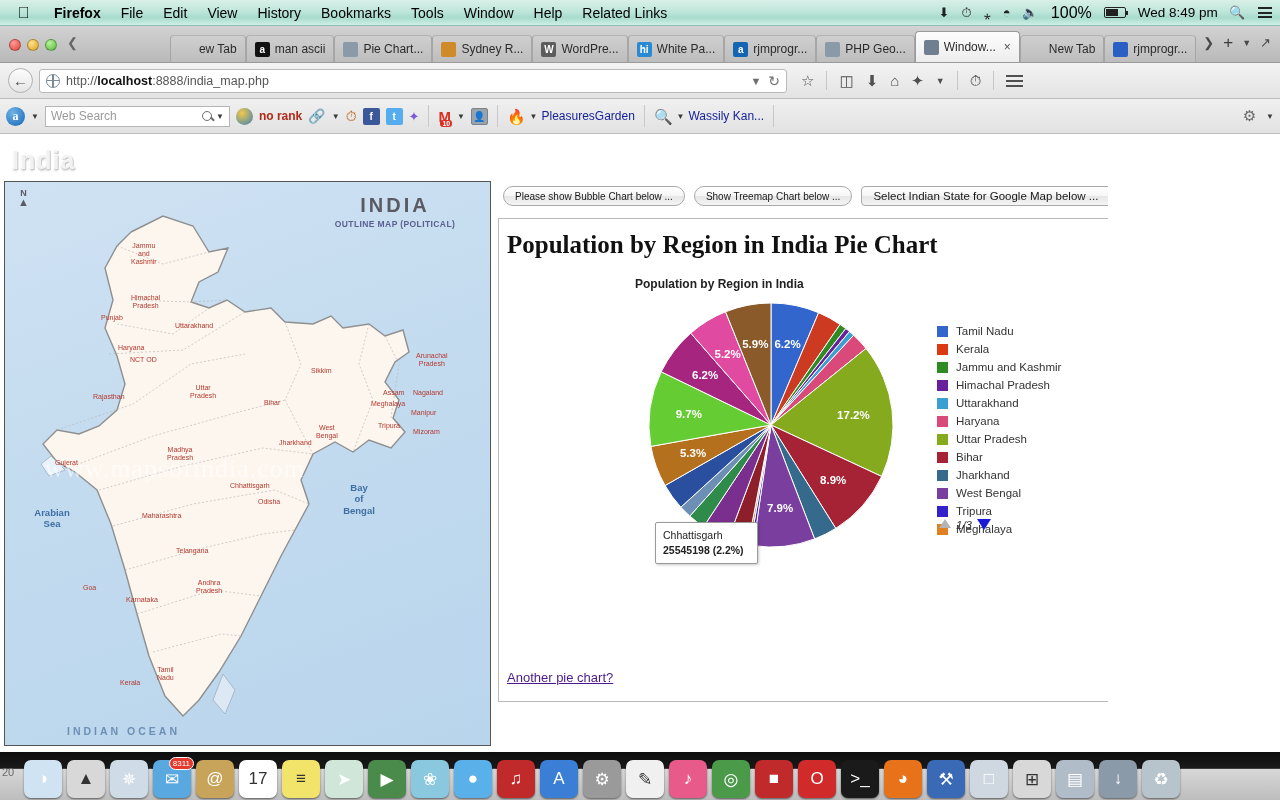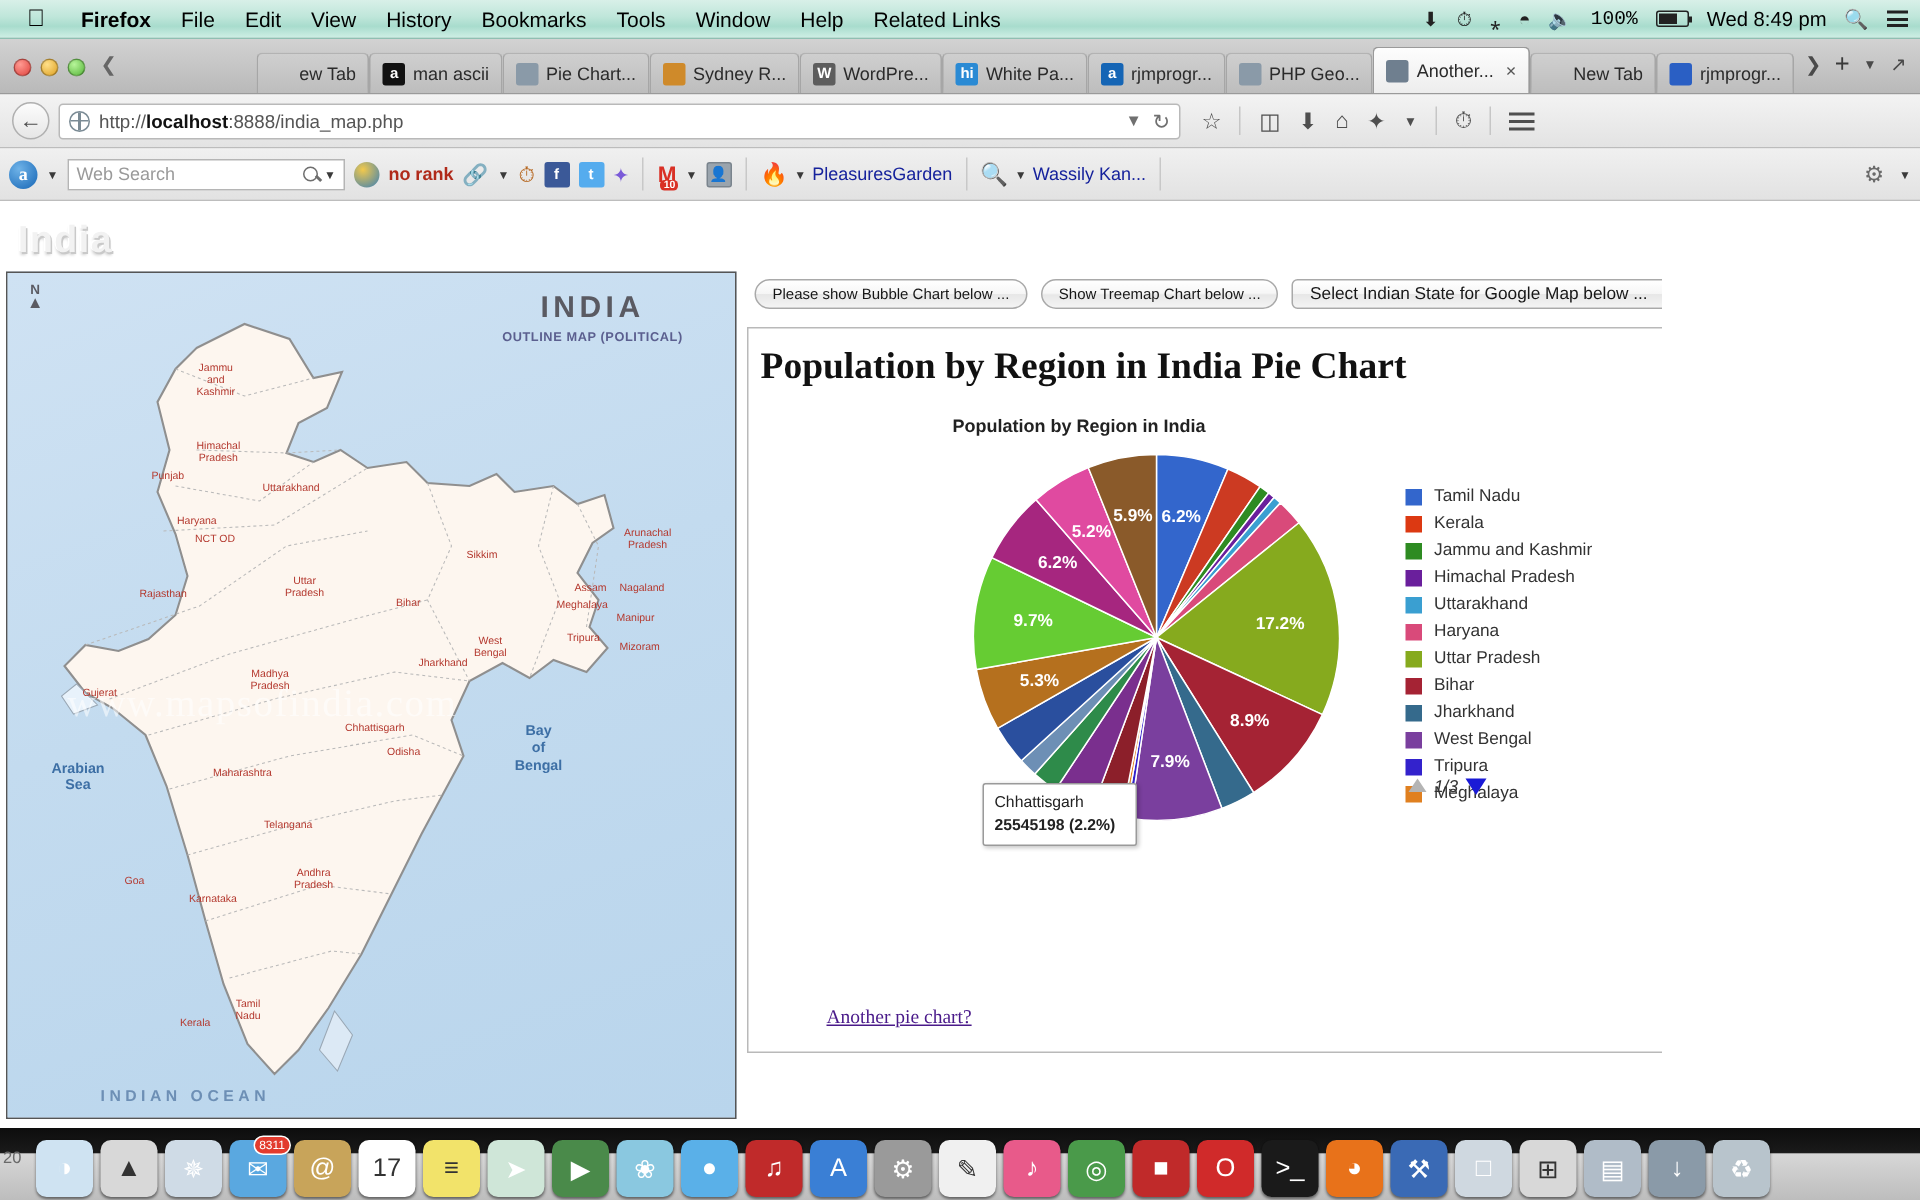--- a/index.html
+++ b/index.html
@@ -18,21 +18,21 @@
     background: linear-gradient(to bottom, #d8f0e8 0%, #bfe6da 45%, #a8dccd 70%, #cdeee4 100%);
     display: flex; align-items: center;
     font-size: 14px; color: #000;
     border-bottom: 1px solid #8fbfb2;
   }
   .apple-logo { margin: 0 14px 0 18px; font-size: 16px; line-height: 1; }
   .menubar .mi { padding: 0 10px; white-space: nowrap; }
   .menubar .mi.bold { font-weight: bold; }
   .menubar-right { margin-left: auto; display: flex; align-items: center; padding-right: 8px; gap: 12px; }
   .mb-icon { font-size: 13px; line-height: 1; color: #222; }
-  .battery-pct { font-size: 13px; font-family: Liberation Mono, monospace; }
+  .battery-pct { font-size: 16px; }
   .battery-shape {
     width: 22px; height: 11px; border: 1.5px solid #222; border-radius: 2px;
     position: relative; display: inline-block;
   }
   .battery-shape:after {
     content: ""; position: absolute; right: -3px; top: 3px; width: 2px; height: 4px; background: #222;
   }
   .battery-shape i { position: absolute; left: 1px; top: 1px; bottom: 1px; width: 60%; background: #222; display: block; }
   .clock { font-size: 13.5px; }
   .hamburger-mb { width: 14px; }
@@ -237,22 +237,22 @@
   .tooltip .v { font-weight: bold; }
   .legend { position: absolute; left: 430px; top: 45px; }
   .lg-row { display: flex; align-items: center; gap: 8px; height: 18px; }
   .lg-sw { width: 11px; height: 11px; flex: 0 0 11px; }
   .lg-tx { font-size: 11.5px; color: #333; font-family: "Liberation Sans", sans-serif; }
   .pager { position: absolute; left: 432px; top: 242px; display: flex; align-items: flex-start; gap: 5px; font-size: 11.5px; color: #333; font-style: italic; }
   .tri-up { width: 0; height: 0; border-left: 6px solid transparent; border-right: 6px solid transparent; border-bottom: 9px solid #b4b4b4; }
   .tri-dn { width: 0; height: 0; border-left: 7px solid transparent; border-right: 7px solid transparent; border-top: 11px solid #1a1ad6; }
   .another {
     position: absolute; left: 8px; top: 451px;
-    font-family: Liberation Serif, serif; font-size: 13px;
-    color: #4a1a8a; text-decoration: underline; margin-left: 44px;
+    font-family: Liberation Sans, sans-serif; font-size: 13px;
+    color: #4a1a8a; text-decoration: underline;
   }
 
   
   .dockarea {
     position: absolute; left: 0; top: 752px; width: 1280px; height: 48px;
     background: linear-gradient(to bottom, #0d0d0d 0%, #1a1a1a 34%, #d7d7d7 36%, #bdbdbd 100%);
   }
   .dock-items { position: absolute; left: 24px; top: 2px; display: flex; align-items: flex-end; gap: 5px; height: 44px; }
   .dock-ico {
     width: 38px; height: 38px; border-radius: 7px; position: relative;
@@ -337,21 +337,21 @@
         <div class="tab">
           <span class="favicon" style="background: rgb(21, 101, 181);">a</span>
           <span class="tlabel">rjmprogr...</span>
         </div>
         <div class="tab">
           <span class="favicon" style="background: rgb(138, 154, 168);"></span>
           <span class="tlabel">PHP Geo...</span>
         </div>
         <div class="tab active">
           <span class="favicon" style="background: rgb(111, 127, 143);"></span>
-          <span class="tlabel">Another...</span>
+          <span class="tlabel">Window...</span>
           <span class="tclose">×</span>
         </div>
         <div class="tab">
           <span class="favicon" style="background: rgba(0, 0, 0, 0);"></span>
           <span class="tlabel">New Tab</span>
         </div>
         <div class="tab">
           <span class="favicon" style="background: rgb(42, 95, 196);"></span>
           <span class="tlabel">rjmprogr...</span>
         </div>

